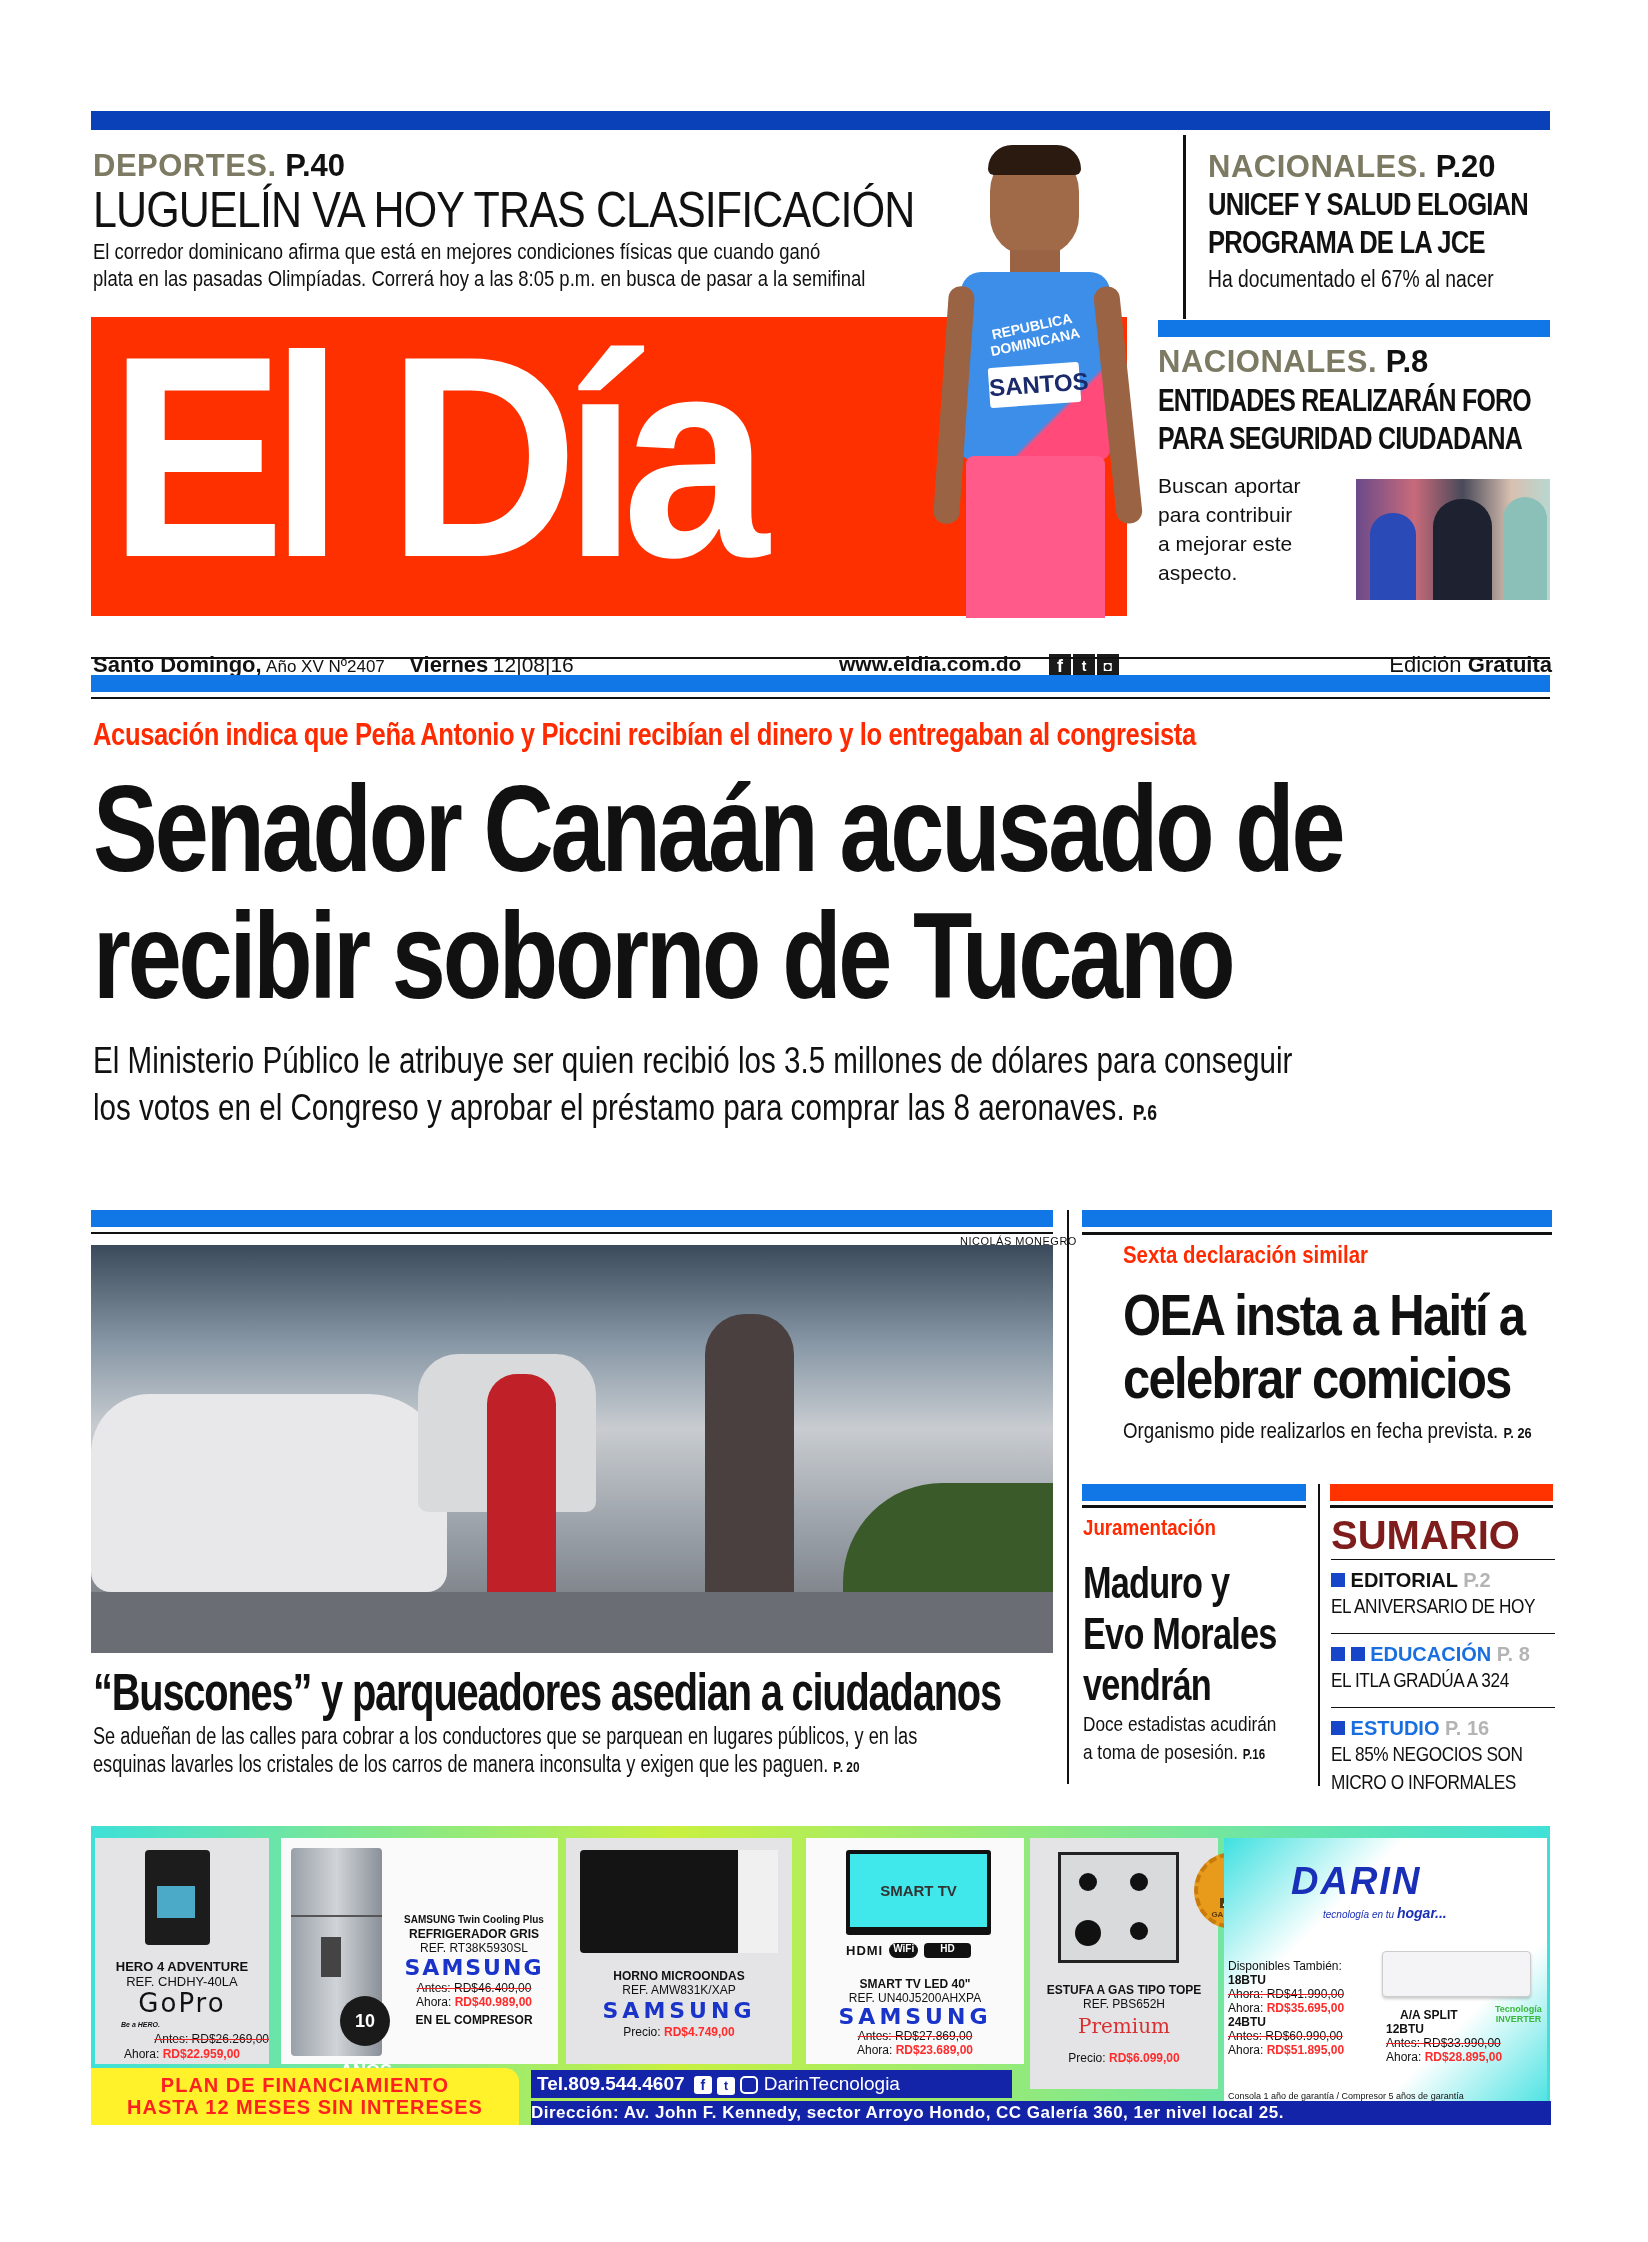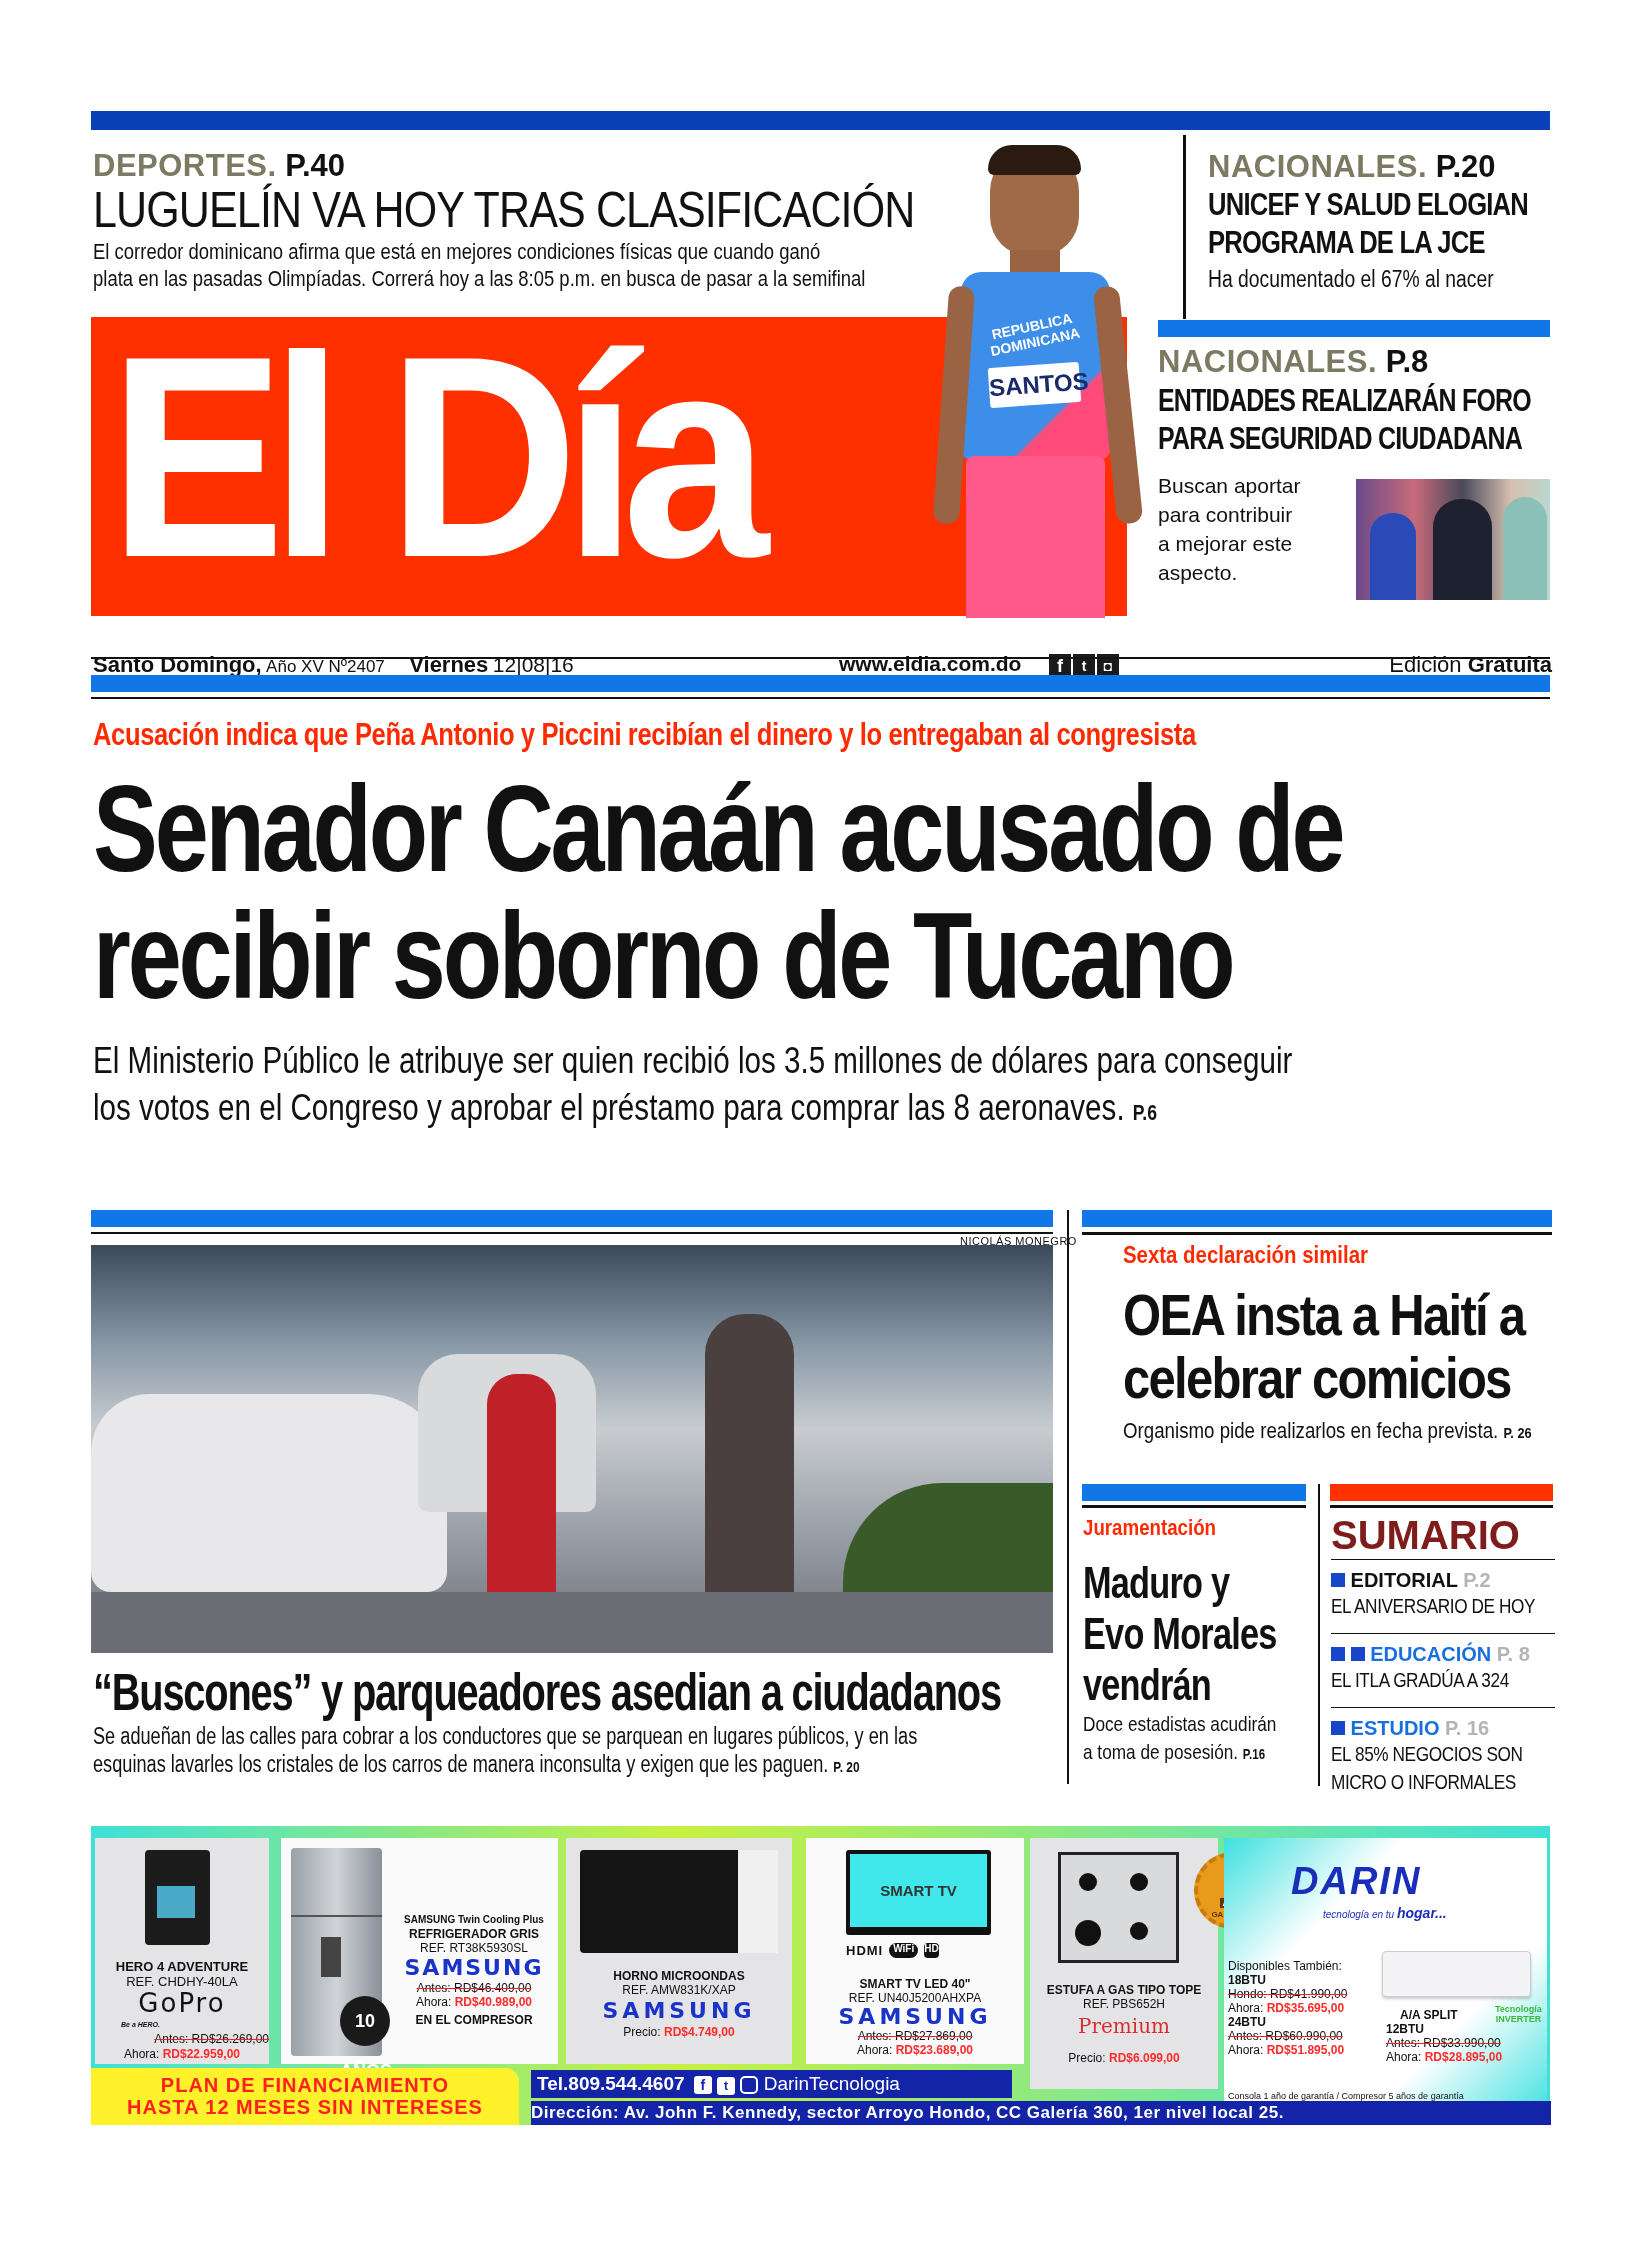--- a/index.html
+++ b/index.html
@@ -242,21 +242,21 @@
     </div>
   </div>
 
   <div class="abs" style="left:715px;top:12px;width:218px;height:226px;background:#fafafa;">
     <div style="position:absolute;left:40px;top:12px;width:145px;height:85px;background:#111;border-radius:3px;">
       <div style="position:absolute;left:4px;top:4px;width:137px;height:73px;background:#40e8ec;color:#333;font-size:15px;font-weight:700;text-align:center;line-height:73px;">SMART TV</div>
     </div>
     <div style="position:absolute;left:40px;top:105px;width:145px;display:flex;gap:6px;font-size:13px;font-weight:900;">
       <span style="letter-spacing:1px;">HDMI</span>
       <span style="background:#111;color:#fff;border-radius:8px;padding:0 4px;font-size:10px;">WiFi</span>
-      <span style="background:#111;color:#fff;border-radius:4px;padding:0 0;font-size:10px;">HD</span>
+      <span style="background:#111;color:#fff;border-radius:4px;padding:0 16px;font-size:10px;">HD</span>
     </div>
     <div class="ad-text" style="position:absolute;left:0;top:139px;width:218px;font-size:12px;line-height:14px;">
       <div class="b">SMART TV LED 40"</div>
       <div>REF. UN40J5200AHXPA</div>
       <div class="samsung" style="font-size:22px;line-height:24px;">SAMSUNG</div>
       <div class="strike">Antes: RD$27.869,00</div>
       <div><span>Ahora:</span> <span class="price-red">RD$23.689,00</span></div>
     </div>
   </div>
 
@@ -284,21 +284,21 @@
   <div class="abs" style="left:1133px;top:12px;width:323px;height:281px;background:linear-gradient(135deg,#3ee0e0 0%,#fff 30%,#fff 70%,#3ee0e0 100%);">
     <div style="position:absolute;left:67px;top:22px;font-size:38px;font-weight:900;font-style:italic;color:#1a2fb8;letter-spacing:2px;">DARIN</div>
     <div style="position:absolute;left:99px;top:67px;font-size:10px;color:#1a2fb8;font-style:italic;">
       <span>tecnología en tu</span>
       <span style="font-weight:900;font-size:14px;">hogar...</span>
     </div>
     <div style="position:absolute;left:158px;top:113px;width:149px;height:46px;background:#f4f4f6;border:1px solid #ccc;border-radius:4px;box-shadow:0 2px 3px rgba(0,0,0,0.2);"></div>
     <div style="position:absolute;left:4px;top:121px;width:158px;font-size:12px;line-height:14px;">
       <div>Disponibles También:</div>
       <div class="b">18BTU</div>
-      <div class="strike">Hondo: RD$41.990,00</div>
+      <div class="strike">Ahora: RD$41.990,00</div>
       <div><span>Ahora:</span> <span class="price-red">RD$35.695,00</span></div>
       <div class="b">24BTU</div>
       <div class="strike">Antes: RD$60.990,00</div>
       <div><span>Ahora:</span> <span class="price-red">RD$51.895,00</span></div>
     </div>
     <div style="position:absolute;left:162px;top:170px;width:158px;font-size:12px;line-height:14px;">
       <div class="b" style="padding-left:14px;">A/A SPLIT</div>
       <div class="b">12BTU</div>
       <div style="position:absolute;left:109px;top:-4px;color:#3ab83a;font-size:9px;font-weight:900;line-height:10px;text-align:center;">
         <div>Tecnología</div>

